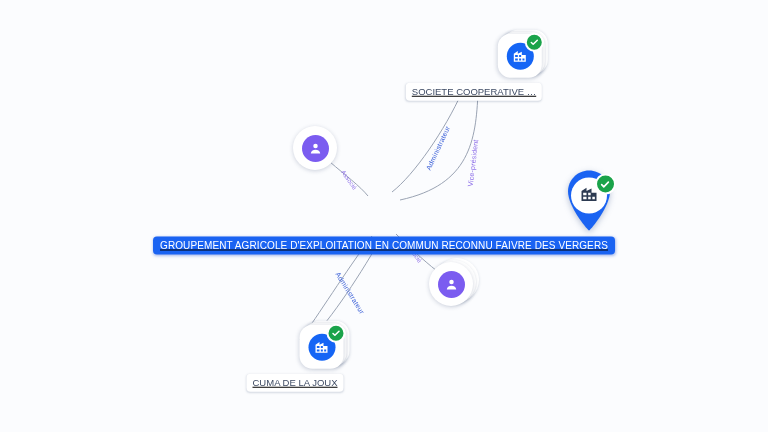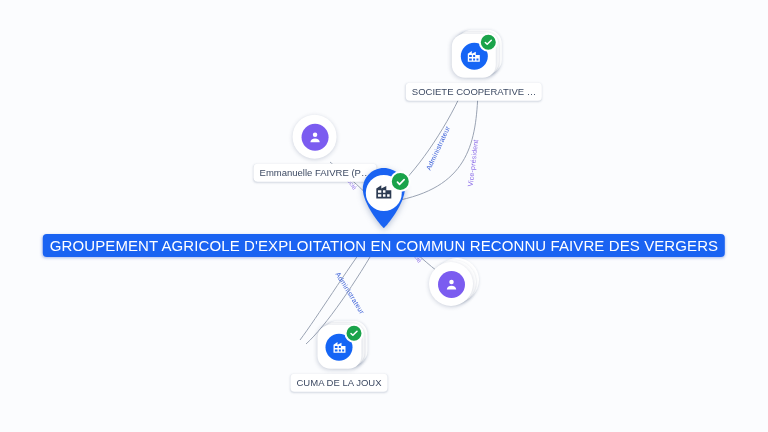--- a/index.html
+++ b/index.html
@@ -11,21 +11,21 @@
     position:relative;
   }
   #graph{position:absolute;inset:0;width:768px;height:432px;}
 
   .edge-svg{position:absolute;left:0;top:0;width:768px;height:432px;pointer-events:none;}
 
   
   .node{
     position:absolute;
     transform:translate(-50%,-50%);
-    display:flex;flex-direction:column;align-items:center;
+    display:flex;flex-direction:column;align-items:flex-end;text-decoration:underline;
   }
   .node-art{position:relative;}
 
   
   .stack{position:absolute;left:0;top:0;width:100%;height:100%;}
   .stack i{
     position:absolute;display:block;
     background:#ffffff;
     border-radius:14px;
     box-shadow:0 1px 3px rgba(40,60,100,.18);
@@ -86,21 +86,21 @@
     font-size:9.5px;
     line-height:1;
     padding:4px 6px;
     border-radius:4px;
     white-space:nowrap;
     box-shadow:0 1px 2px rgba(40,60,100,.18);
   }
   .label.primary{
     background:#1a63f2;
     color:#fff;
-    font-size:15px;
+    font-size:10px;
     padding:4px 7px;
     border-radius:4px;
     letter-spacing:.1px;
     box-shadow:0 1px 3px rgba(20,70,200,.35);
   }
 
   
   .edge-label{
     position:absolute;
     transform-origin:center center;
@@ -164,21 +164,20 @@
     <div class="node-art">
       <div class="card">
         <div class="avatar person">
           <svg width="15" height="15" viewBox="0 0 24 24" fill="#fff">
             <circle cx="12" cy="8" r="3.6"></circle>
             <path d="M4.5 20c0-4.1 3.4-6.2 7.5-6.2s7.5 2.1 7.5 6.2z"></path>
           </svg>
         </div>
       </div>
     </div>
-    <div class="label">Emmanuelle FAIVRE (P…</div>
   </div>
 
   <div class="node" style="left:384px;top:212px;">
     <div class="pin">
       <svg class="pin-shape" viewBox="0 0 52 62">
         <path d="M26 1C14.4 1 5 10.4 5 22c0 14.5 18 37 21 39 3-2 21-24.5 21-39C47 10.4 37.6 1 26 1z" fill="#1a63f2"></path>
       </svg>
       <div class="pin-inner">
         <div>
           <svg width="20" height="20" viewBox="0 0 24 24" fill="#2d3b52">
@@ -205,21 +204,21 @@
         <div class="avatar person">
           <svg width="15" height="15" viewBox="0 0 24 24" fill="#fff">
             <circle cx="12" cy="8" r="3.6"></circle>
             <path d="M4.5 20c0-4.1 3.4-6.2 7.5-6.2s7.5 2.1 7.5 6.2z"></path>
           </svg>
         </div>
       </div>
     </div>
   </div>
 
-  <div class="node" style="left:295px;top:358px;margin-left:44px;">
+  <div class="node" style="left:295px;top:358px;">
     <div class="node-art">
       <div class="stack">
         <i class="s1"></i>
           <i class="s2"></i>
       </div>
       <div class="card rounded">
         <div class="avatar company">
           <svg width="16" height="16" viewBox="0 0 24 24" fill="#fff">
             <path d="M3 21V9l6-4v4l6-3v5h6v10H3zm2-2h4v-3H5v3zm6 0h3v-3h-3v3zm5 0h3v-3h-3v3zM5 14h4v-3H5v3zm6 0h3v-3h-3v3z"></path>
           </svg>

